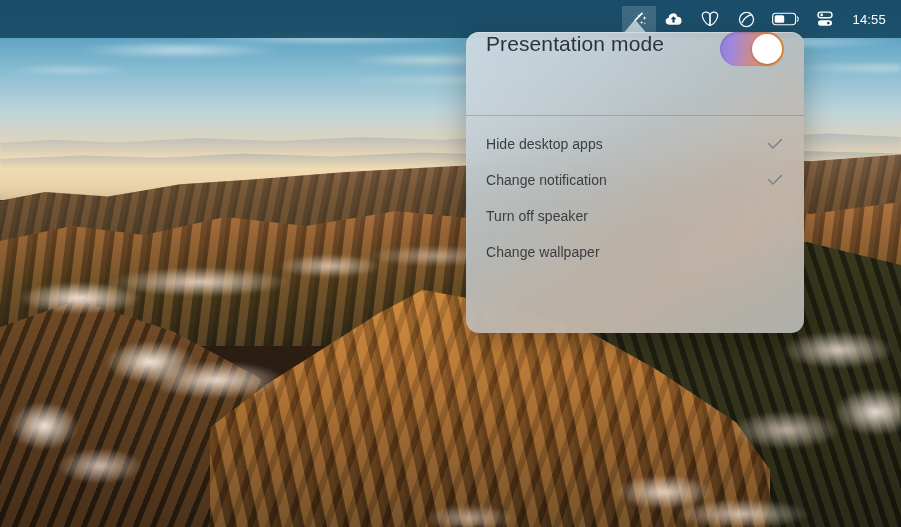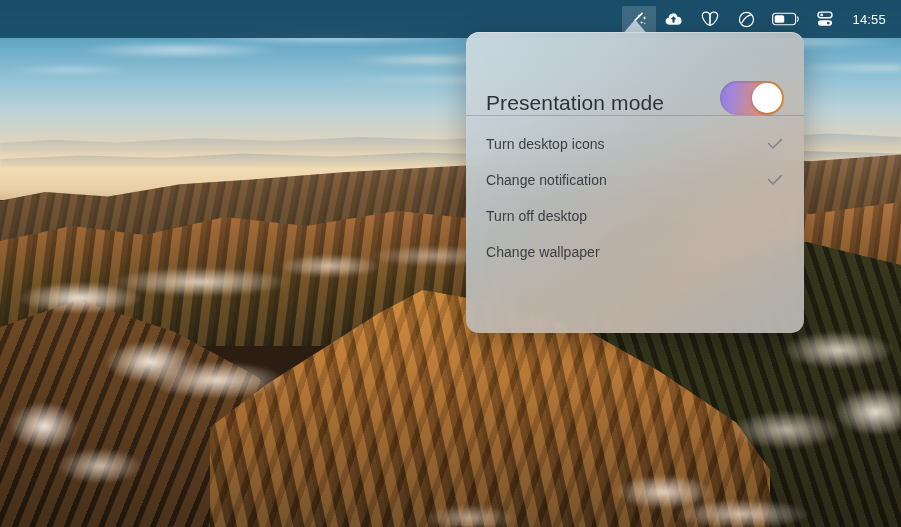--- a/index.html
+++ b/index.html
@@ -210,21 +210,21 @@
         rgba(186,192,193,.93) 42%,
         rgba(192,185,177,.93) 60%,
         rgba(199,186,175,.93) 74%,
         rgba(190,186,180,.93) 88%,
         rgba(186,186,182,.93) 100%);
     backdrop-filter: blur(28px) saturate(1.2);
     box-shadow: 0 10px 30px rgba(0,0,0,.28), 0 1px 0 rgba(255,255,255,.35) inset;
   }
   .pop-header {
     height: 84px;
-    display:flex; align-items:flex-end;
+    display:flex; align-items:flex-start;
     padding: 0 20px 0 20px;
     border-bottom: 1px solid rgba(110,118,124,.42);
   }
   .pop-title {
     font-size: 21px; color:#2f3337; font-weight:400;
     letter-spacing:.1px; flex:1;
   }
   .toggle {
     width:64px; height:34px; border-radius:17px;
     background: linear-gradient(100deg, #8f7bd8 0%, #a087dd 20%, #d08a8a 52%, #f09145 80%, #f59a3e 100%);
@@ -353,40 +353,40 @@
     <div class="pop-header">
       <div class="pop-title">Presentation mode</div>
       <div class="toggle">
         <div class="toggle-knob"></div>
       </div>
     </div>
 
     <div class="pop-list">
 
       <div class="pop-row">
-        <div class="pop-row-label">Turn desktop icons</div>
+        <div class="pop-row-label">Hide desktop apps</div>
         <div class="pop-check">
           <svg width="18" height="18" viewBox="0 0 18 18">
             <path d="M2.6 8.6 L6.9 13.0 L15.4 4.6" fill="none" stroke="#7c8288" stroke-width="1.5" stroke-linecap="round" stroke-linejoin="round"></path>
           </svg>
         </div>
       </div>
 
       <div class="pop-row">
         <div class="pop-row-label">Change notification</div>
         <div class="pop-check">
           <svg width="18" height="18" viewBox="0 0 18 18">
             <path d="M2.6 8.6 L6.9 13.0 L15.4 4.6" fill="none" stroke="#7c8288" stroke-width="1.5" stroke-linecap="round" stroke-linejoin="round"></path>
           </svg>
         </div>
       </div>
 
 
       <div class="pop-row">
-        <div class="pop-row-label">Turn off desktop</div>
+        <div class="pop-row-label">Turn off speaker</div>
         <div class="pop-check hidden">
           <svg width="18" height="18" viewBox="0 0 18 18">
             <path d="M2.6 8.6 L6.9 13.0 L15.4 4.6" fill="none" stroke="#7c8288" stroke-width="1.5" stroke-linecap="round" stroke-linejoin="round"></path>
           </svg>
         </div>
       </div>
 
       <div class="pop-row">
         <div class="pop-row-label">Change wallpaper</div>
         <div class="pop-check hidden">

